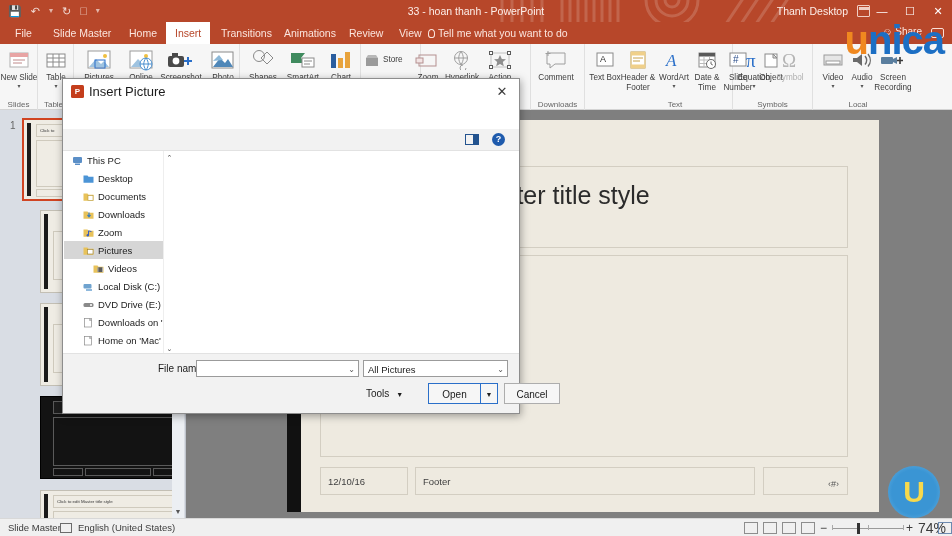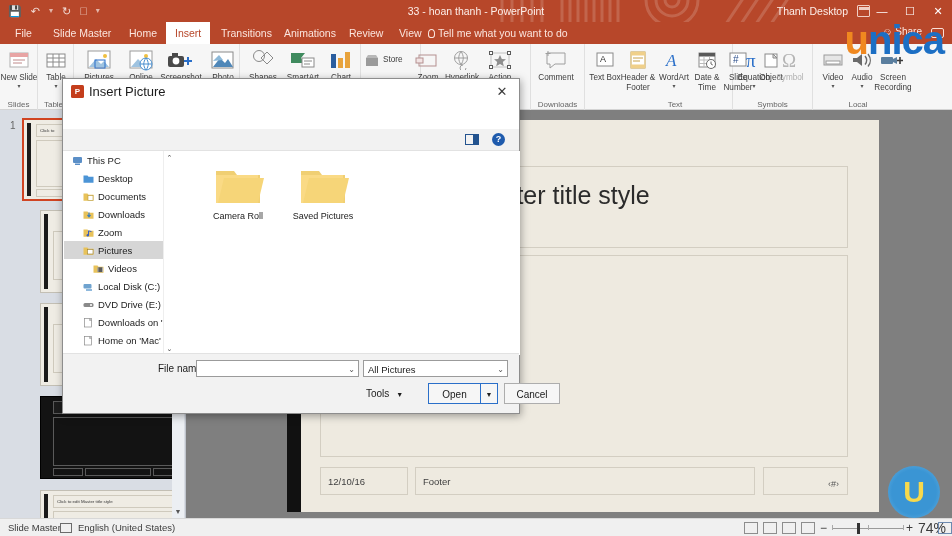--- a/index.html
+++ b/index.html
@@ -704,38 +704,20 @@
         </span>
         <span>Home on 'Mac' (</span>
       </div>
     </div>
 
     <div class="nav-scroll" style="left:100px;background:#fff;border-left:1px solid #eee">
       <div style="position:absolute;top:0;left:0;width:11px;height:13px;text-align:center;font-size:7px;color:#444;line-height:13px">⌃</div>
       <div style="position:absolute;bottom:0;left:0;width:11px;height:13px;text-align:center;font-size:7px;color:#444;line-height:13px">⌄</div>
     </div>
 
-    <div class="dlg-files">
-      <div class="fitem" style="left:20px;top:14px">
-        <svg class="folder-svg" width="52" height="44">
-          <path d="M4 6h18l3 4h23v28H4z" fill="#f0cf73"></path>
-          <path d="M4 10h42v28H4z" fill="#fada85"></path>
-          <path d="M12 13h40l-6 25H6z" fill="#f6d578"></path>
-        </svg>
-        <div class="fname">Camera Roll</div>
-      </div>
-      <div class="fitem" style="left:105px;top:14px">
-        <svg class="folder-svg" width="52" height="44">
-          <path d="M4 6h18l3 4h23v28H4z" fill="#f0cf73"></path>
-          <path d="M4 10h42v28H4z" fill="#fada85"></path>
-          <path d="M12 13h40l-6 25H6z" fill="#f6d578"></path>
-        </svg>
-        <div class="fname">Saved Pictures</div>
-      </div>
-    </div>
 
     <div class="dlg-bot">
       <div class="lbl-fn">File name:</div>
       <div class="combo" style="left:133px;top:6px;width:163px">
         <div class="cv" placeholder=""></div>
         <div class="cd">⌄</div>
       </div>
       <div class="combo" style="left:300px;top:6px;width:145px">
         <div class="cv">All Pictures</div>
         <div class="cd">⌄</div>

